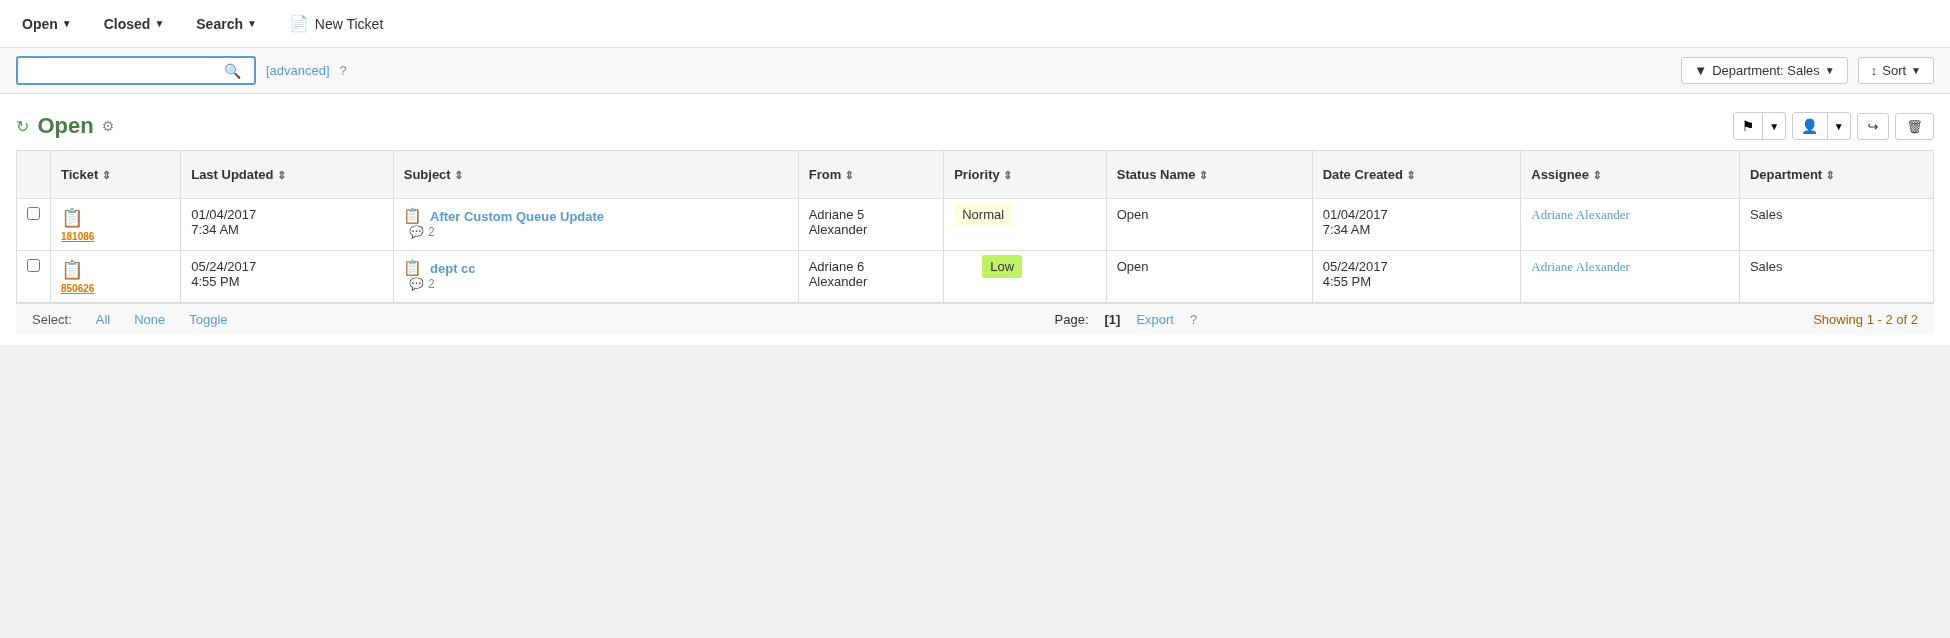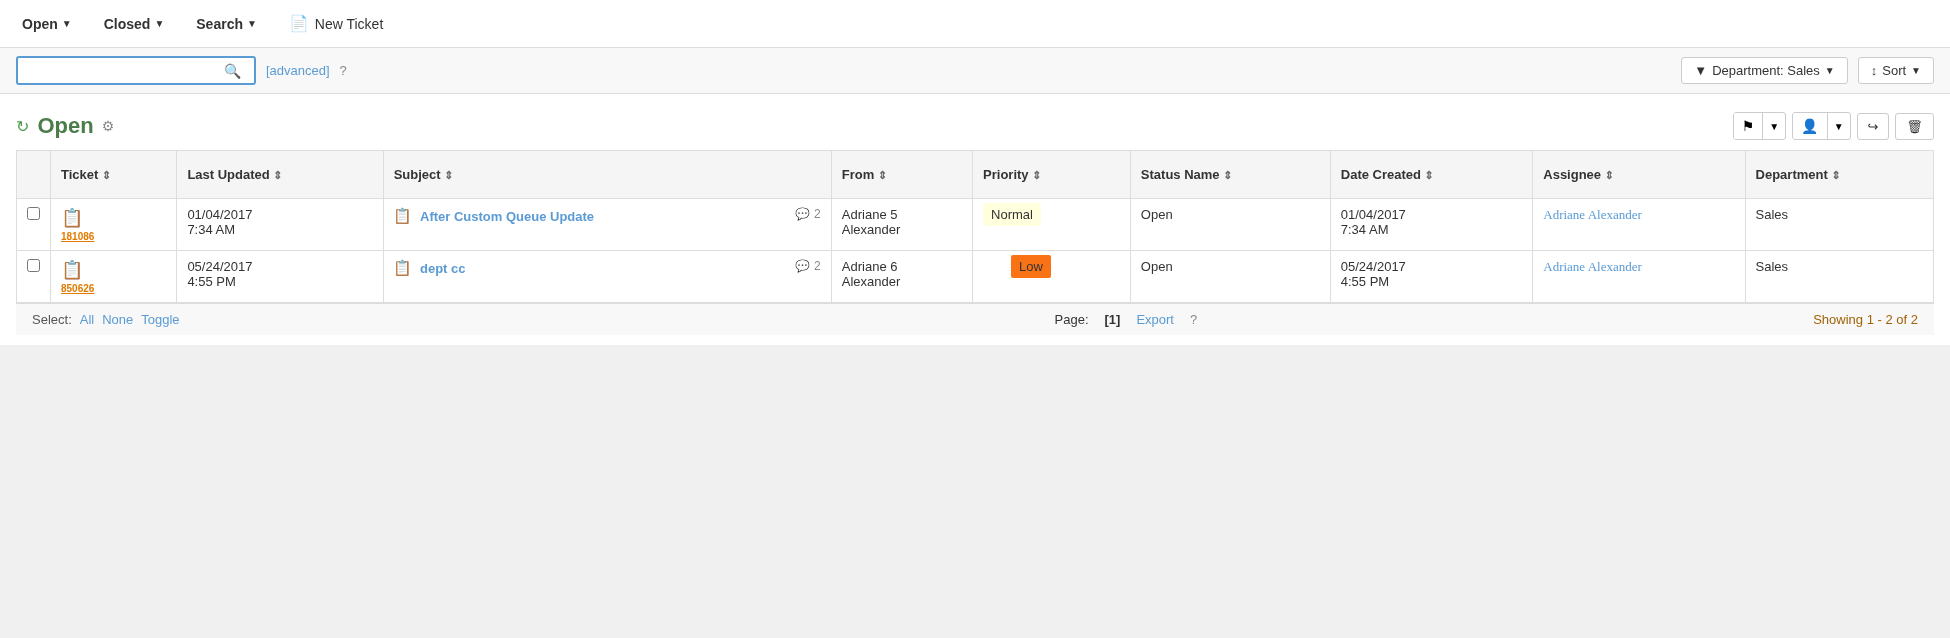--- a/index.html
+++ b/index.html
@@ -209,40 +209,41 @@
       color: #5b9bd5;
       font-weight: bold;
       cursor: pointer;
       text-decoration: none;
     }
 
     .subject-cell {
       display: flex;
       align-items: flex-start;
       justify-content: space-between;
+      flex-direction: column;
     }
 
     .comment-count {
       color: #888;
       font-size: 12px;
       display: flex;
       align-items: center;
       gap: 2px;
       white-space: nowrap;
       margin-left: 6px;
     }
 
     .priority-normal {
       background: #ffffdd;
       padding: 4px 8px;
       border-radius: 4px;
     }
 
     .priority-low {
-      background: #f97316;
+      background: #bef264;
       padding: 4px 8px;
       border-radius: 2px;
       margin-left: 28px;
     }
 
     .assignee-link {
       color: #5b9bd5;
       cursor: pointer;
       text-decoration: none;
       font-family: Liberation Serif, serif;
@@ -258,21 +259,21 @@
       border-top: 1px solid #ddd;
       padding: 8px 16px;
       display: flex;
       align-items: center;
       justify-content: space-between;
     }
 
     .select-links {
       display: flex;
       align-items: center;
-      gap: 8px;
+      gap: 24px;
     }
 
     .select-label { color: #555; }
 
     .select-link {
       color: #5b9bd5;
       cursor: pointer;
       text-decoration: none;
     }
 

